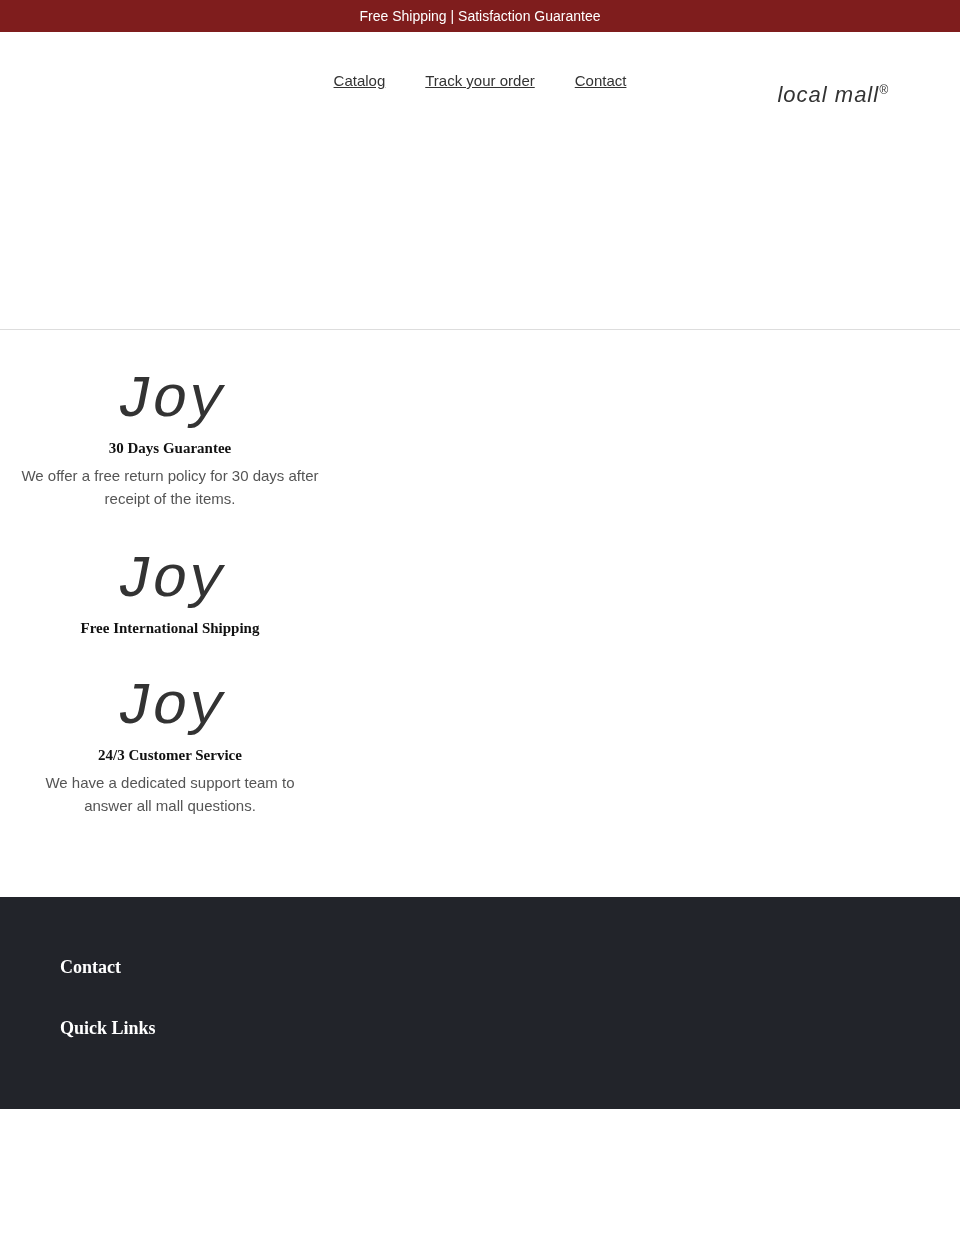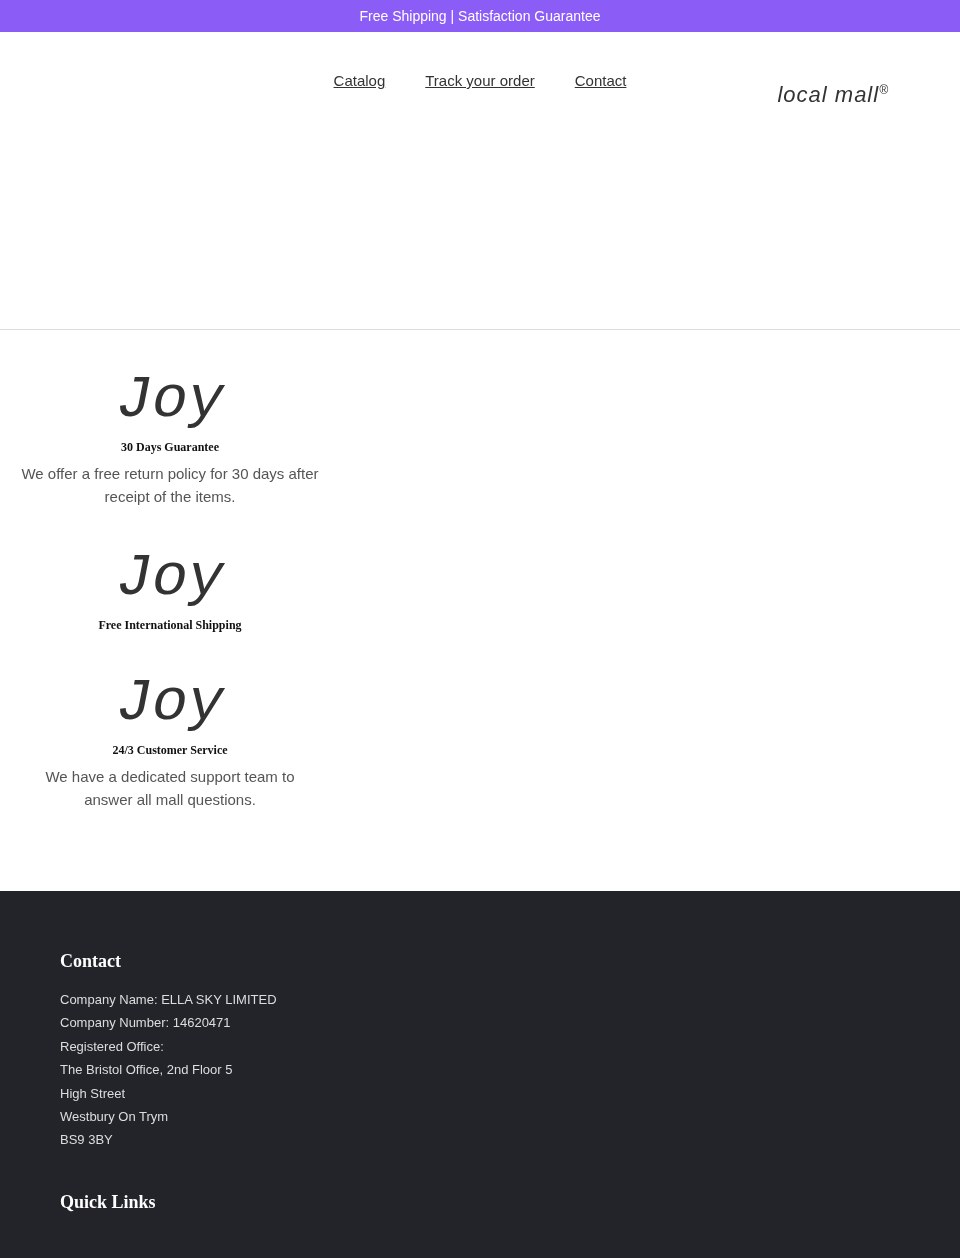--- a/index.html
+++ b/index.html
@@ -1,20 +1,20 @@
 <!DOCTYPE html>
 <html><head>
   <meta charset="utf-8">
   <style>
     * { margin: 0; padding: 0; box-sizing: border-box; }
     body { font-family: Arial, sans-serif; color: #333; background: #fff; width: 960px; }
 
     
     .top-banner {
-      background: #8b5cf6;
+      background: #7f1d1d;
       color: white;
       text-align: center;
       padding: 8px 0;
       font-size: 14px;
     }
 
     
     .header {
       display: flex;
       align-items: center;
@@ -71,21 +71,21 @@
     .feature-icon {
       font-size: 60px;
       color: #333;
       font-style: italic;
       font-family: Liberation Mono, monospace;
       line-height: 1;
       margin-bottom: 10px;
       display: block;
     }
     .feature-title {
-      font-size: 12px;
+      font-size: 15px;
       font-weight: bold;
       font-family: Georgia, serif;
       margin-bottom: 8px;
       color: #111;
     }
     .feature-desc {
       font-size: 15px;
       color: #555;
       line-height: 1.5;
     }
@@ -152,29 +152,20 @@
     <div class="feature-title">24/3 Customer Service</div>
     <p class="feature-desc">We have a dedicated support team to answer all mall questions.</p>
   </div>
 
 </section>
 
 <footer class="footer">
 
   <div class="footer-section">
     <div class="footer-heading">Contact</div>
-    <div class="footer-text">
-      <div>Company Name: ELLA SKY LIMITED</div>
-      <div>Company Number: 14620471</div>
-      <div>Registered Office:</div>
-      <div>The Bristol Office, 2nd Floor 5</div>
-      <div>High Street</div>
-      <div>Westbury On Trym</div>
-      <div>BS9 3BY</div>
-    </div>
   </div>
 
   <div class="footer-section">
     <div class="footer-heading">Quick Links</div>
 
   </div>
 
 </footer>
 
 </body></html>

